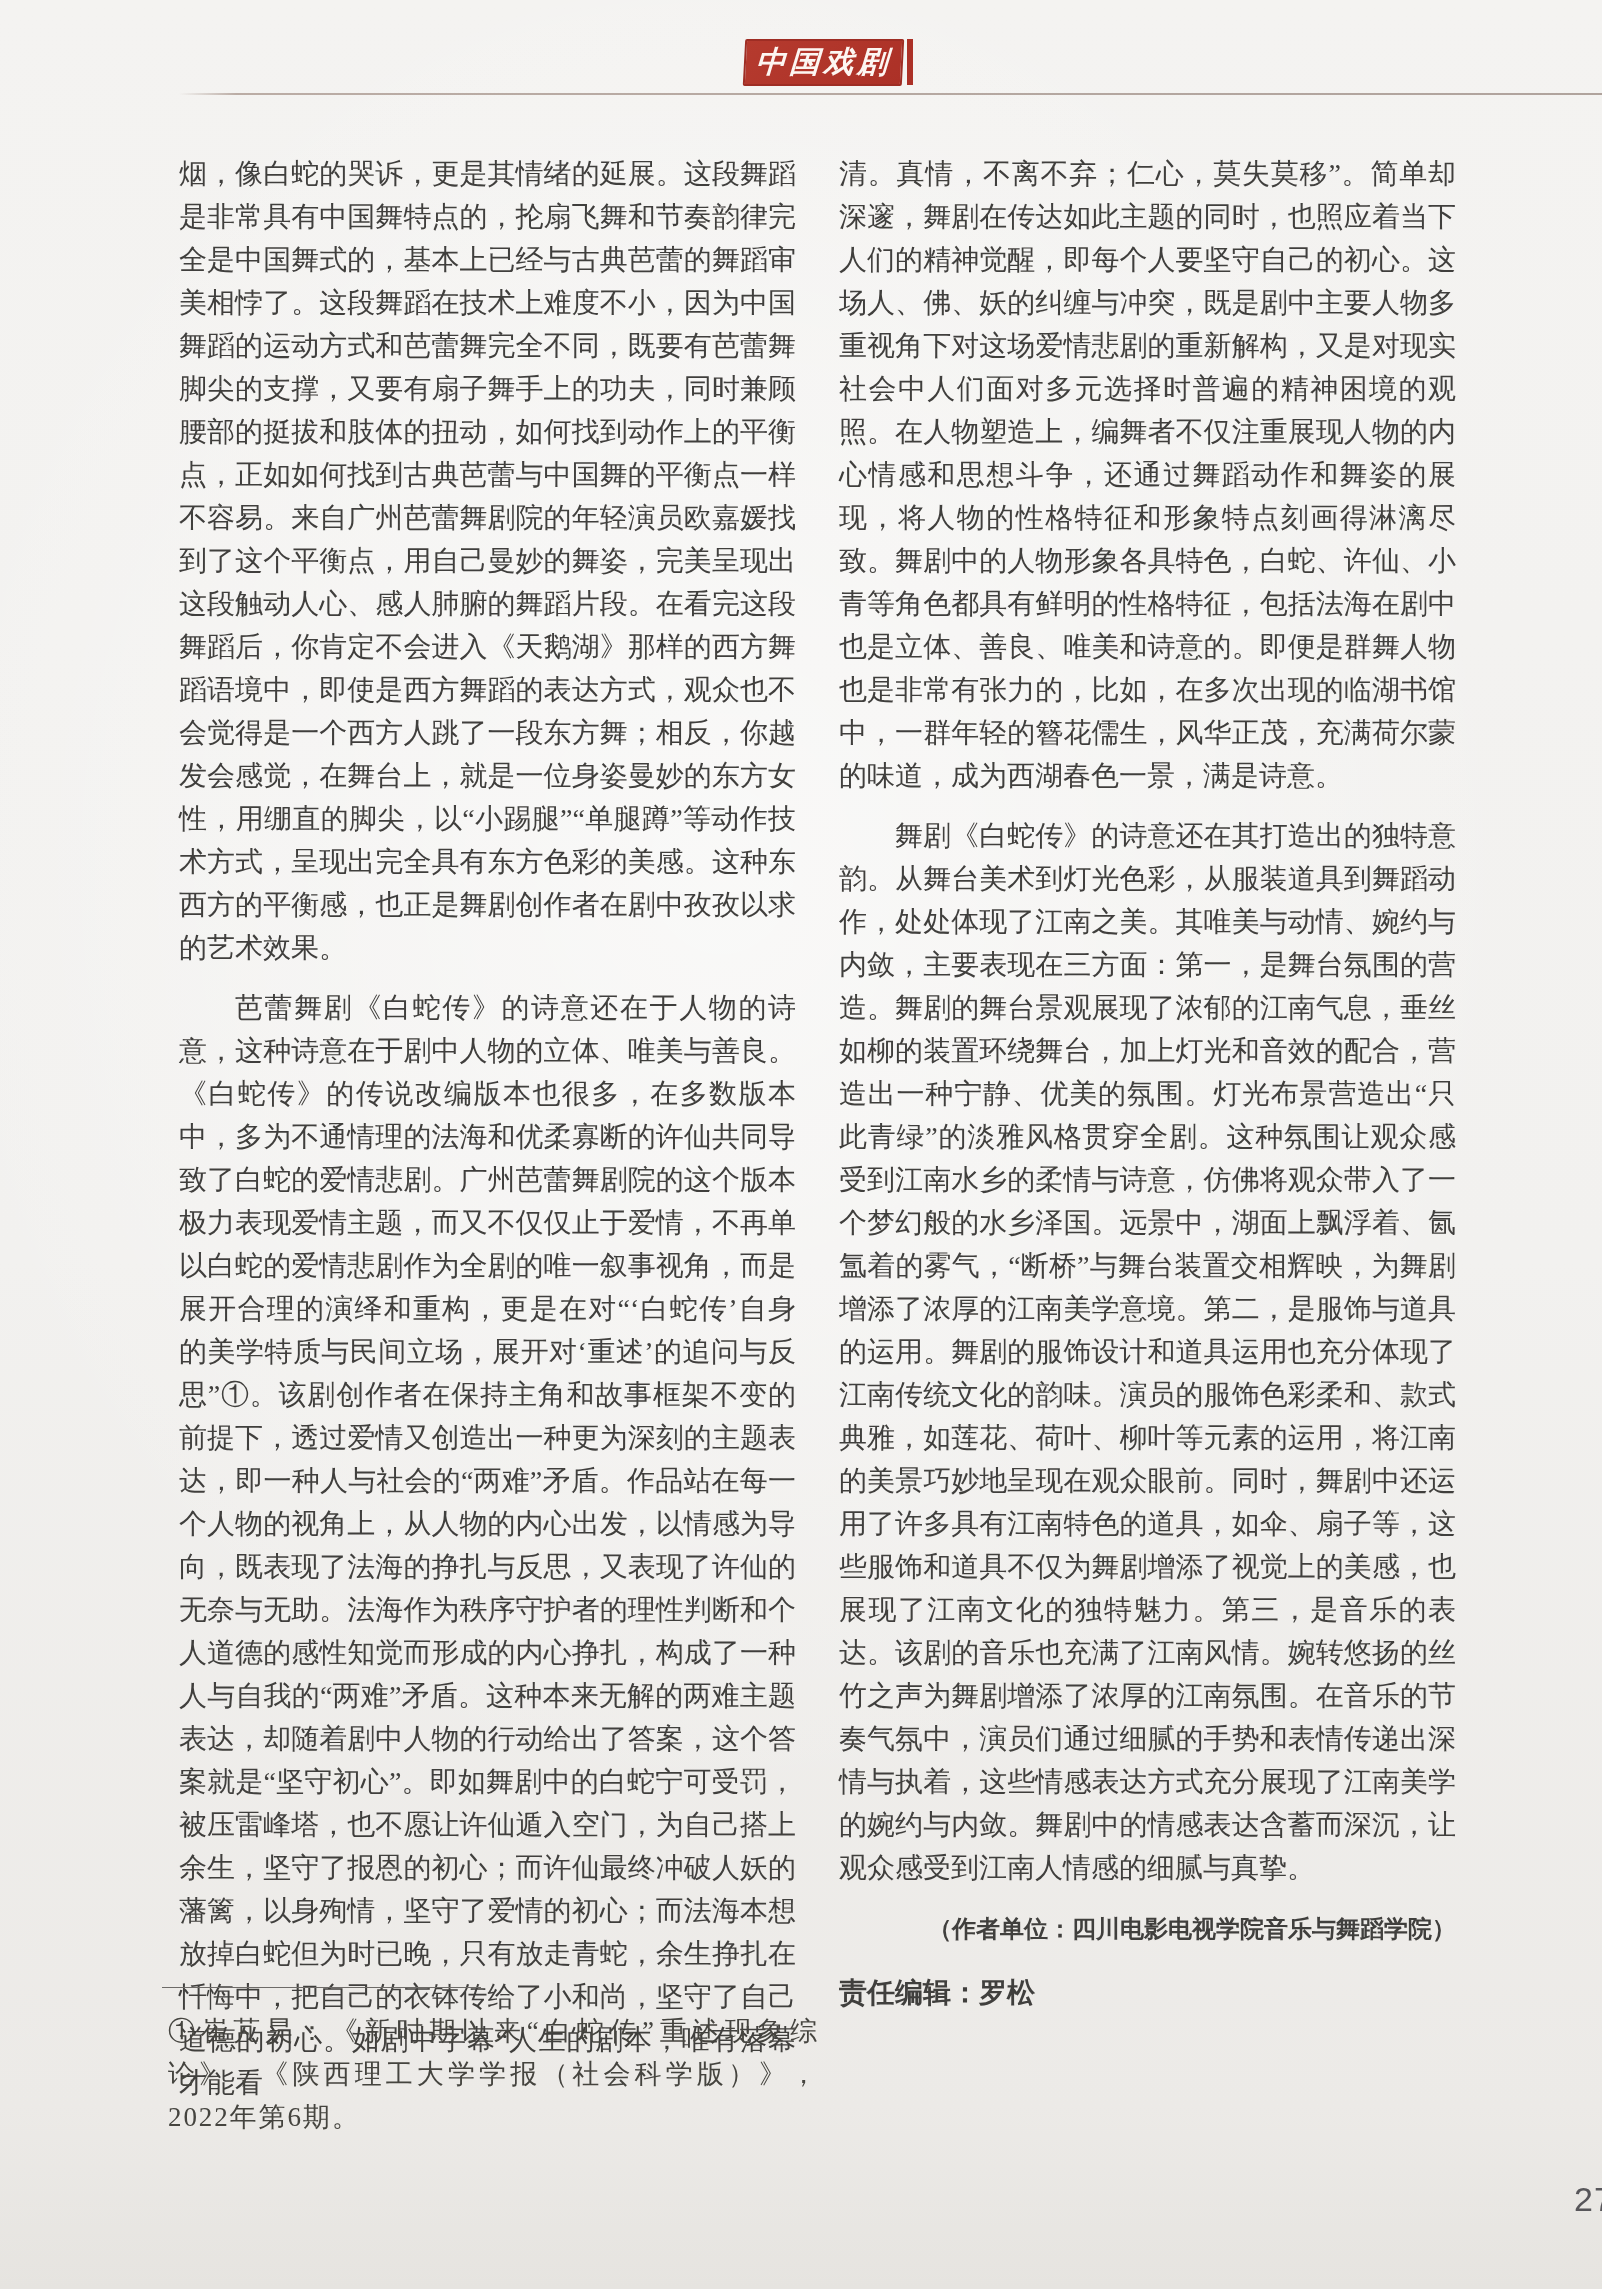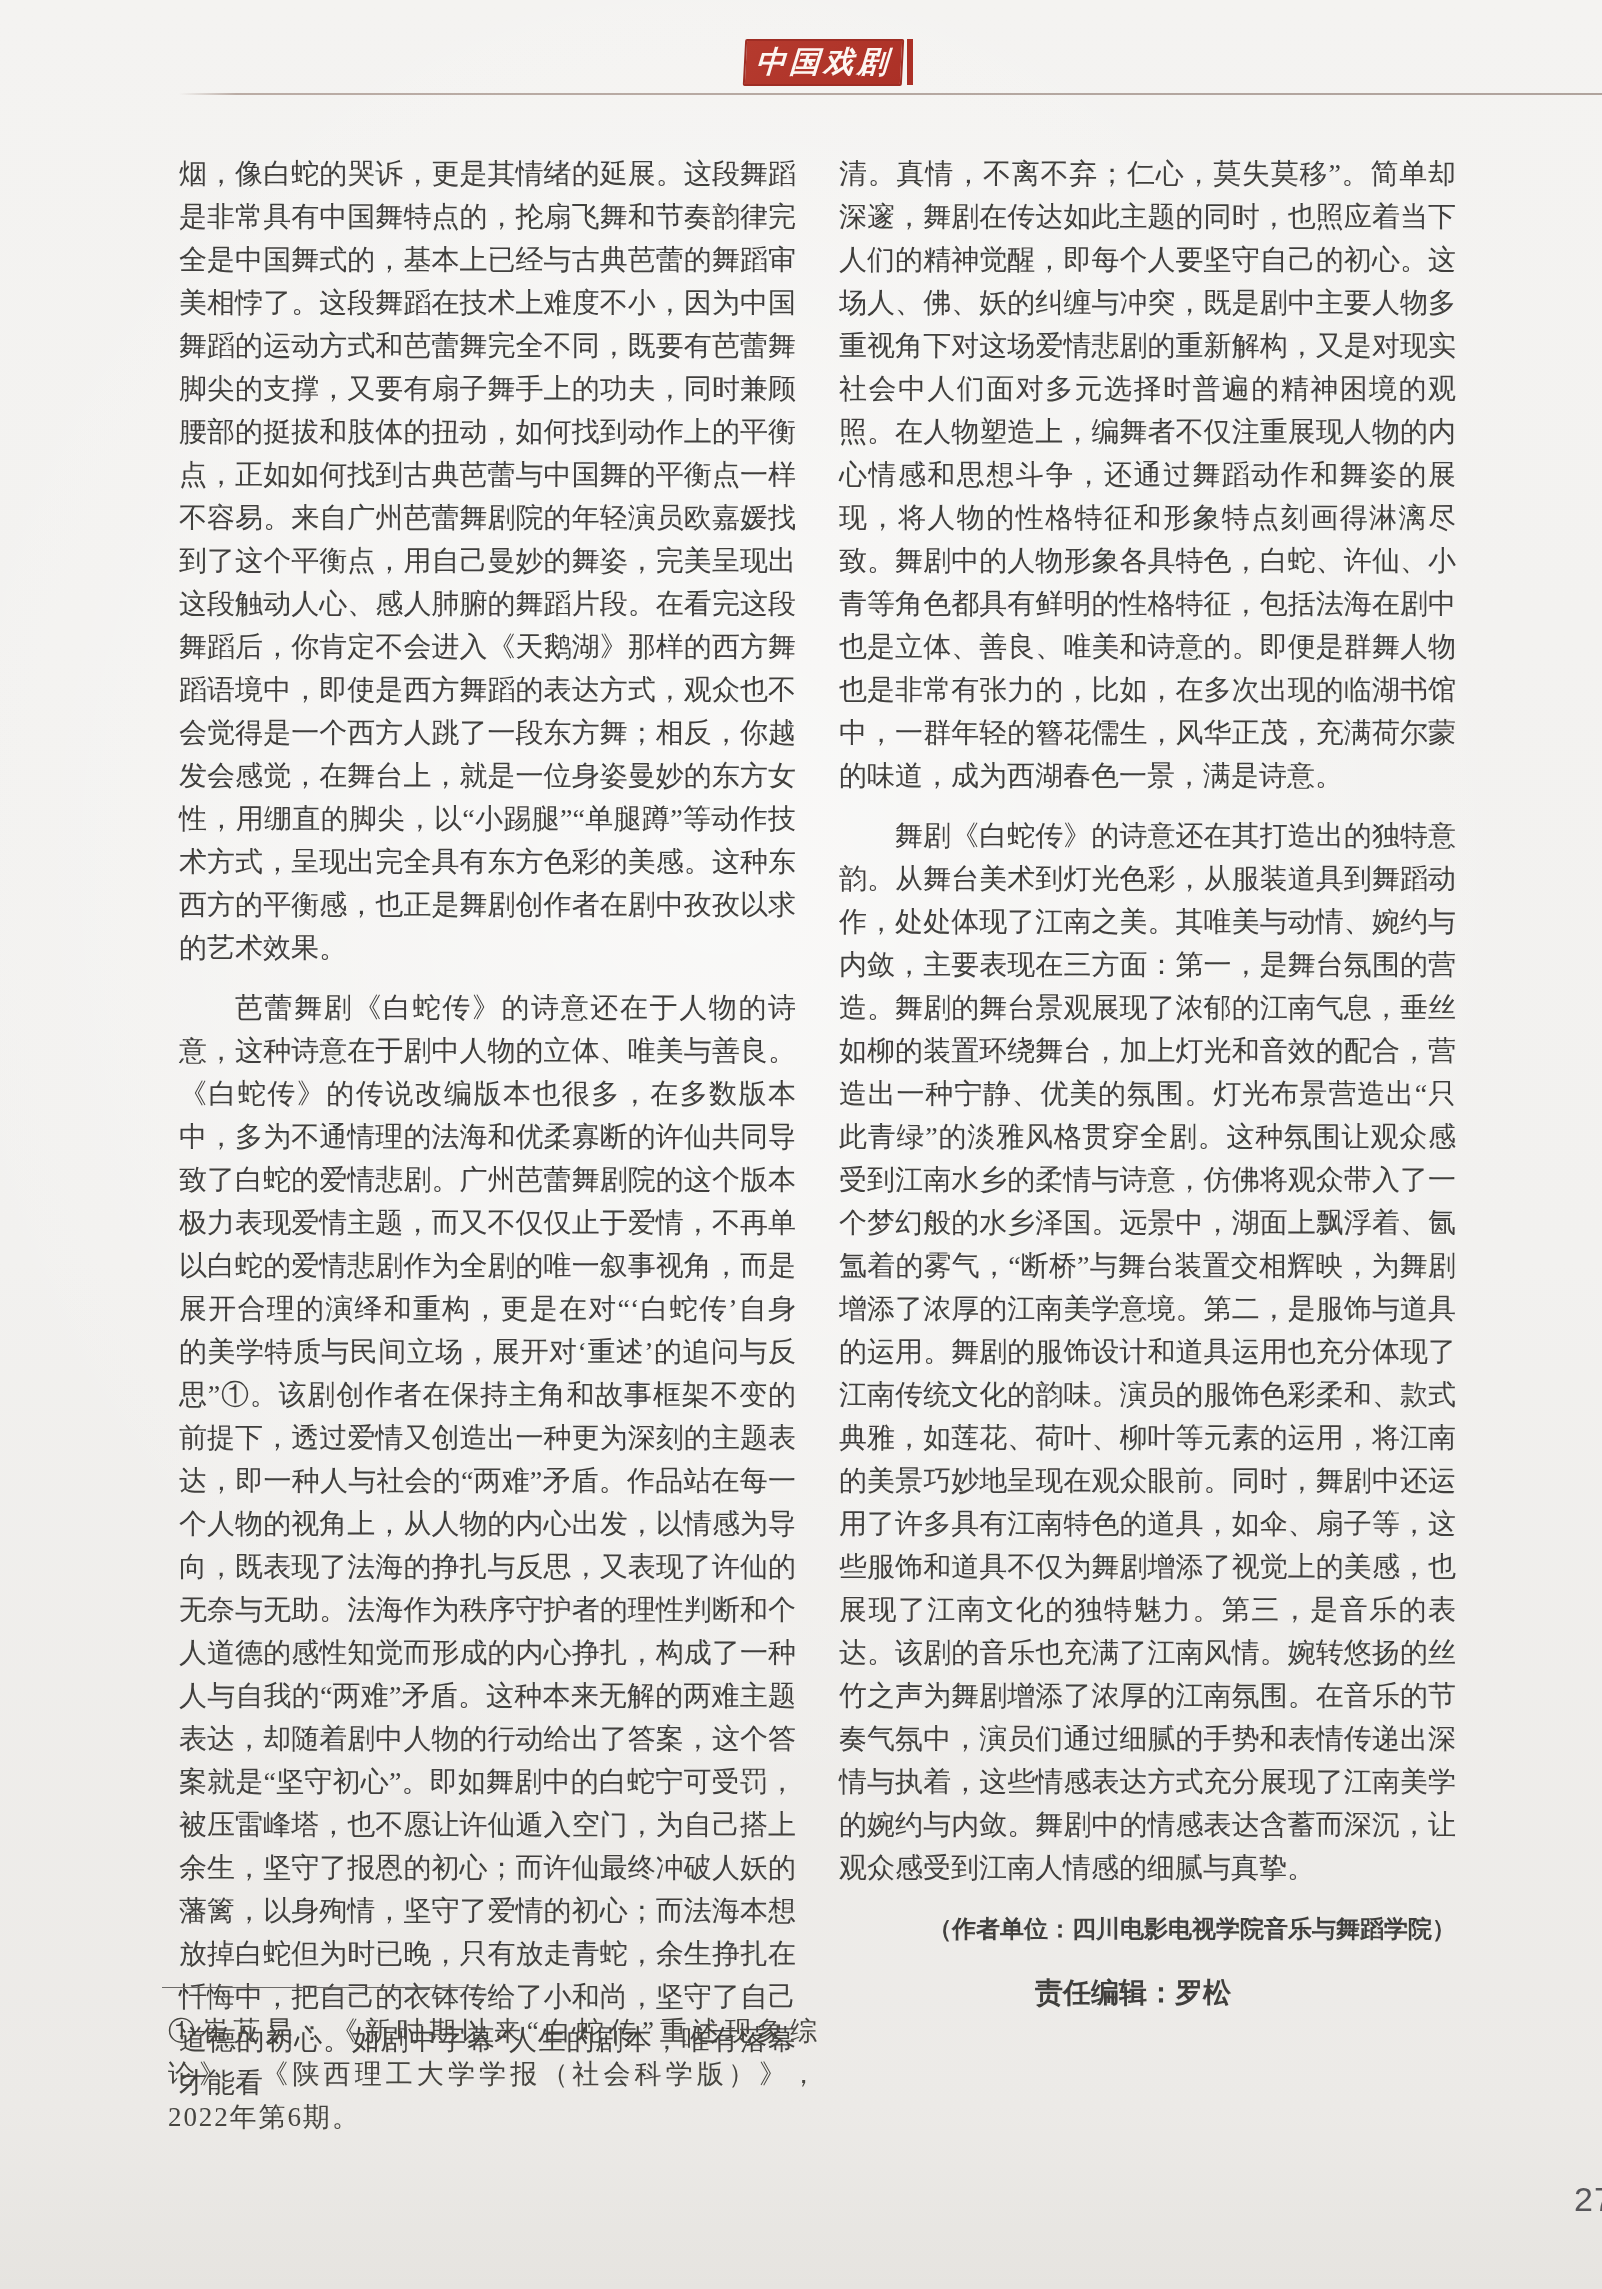--- a/index.html
+++ b/index.html
@@ -73,21 +73,21 @@
   }
   
   .author-line{
     margin-top:11.6px;
     text-align:right;
     font-weight:bold;
     font-size:24px;line-height:46px;
     text-indent:0 !important;
   }
   .editor-line{
-    text-align:center;
+    text-align:left;
     padding-right:29px;
     font-weight:bold;
     font-size:28px;line-height:48px;
     text-indent:0 !important;
   }
   
   .page-number{
     position:absolute;left:1574px;top:2180px;
     font-family:"Liberation Sans", sans-serif;
     font-size:34px;color:#57565a;letter-spacing:1px;

